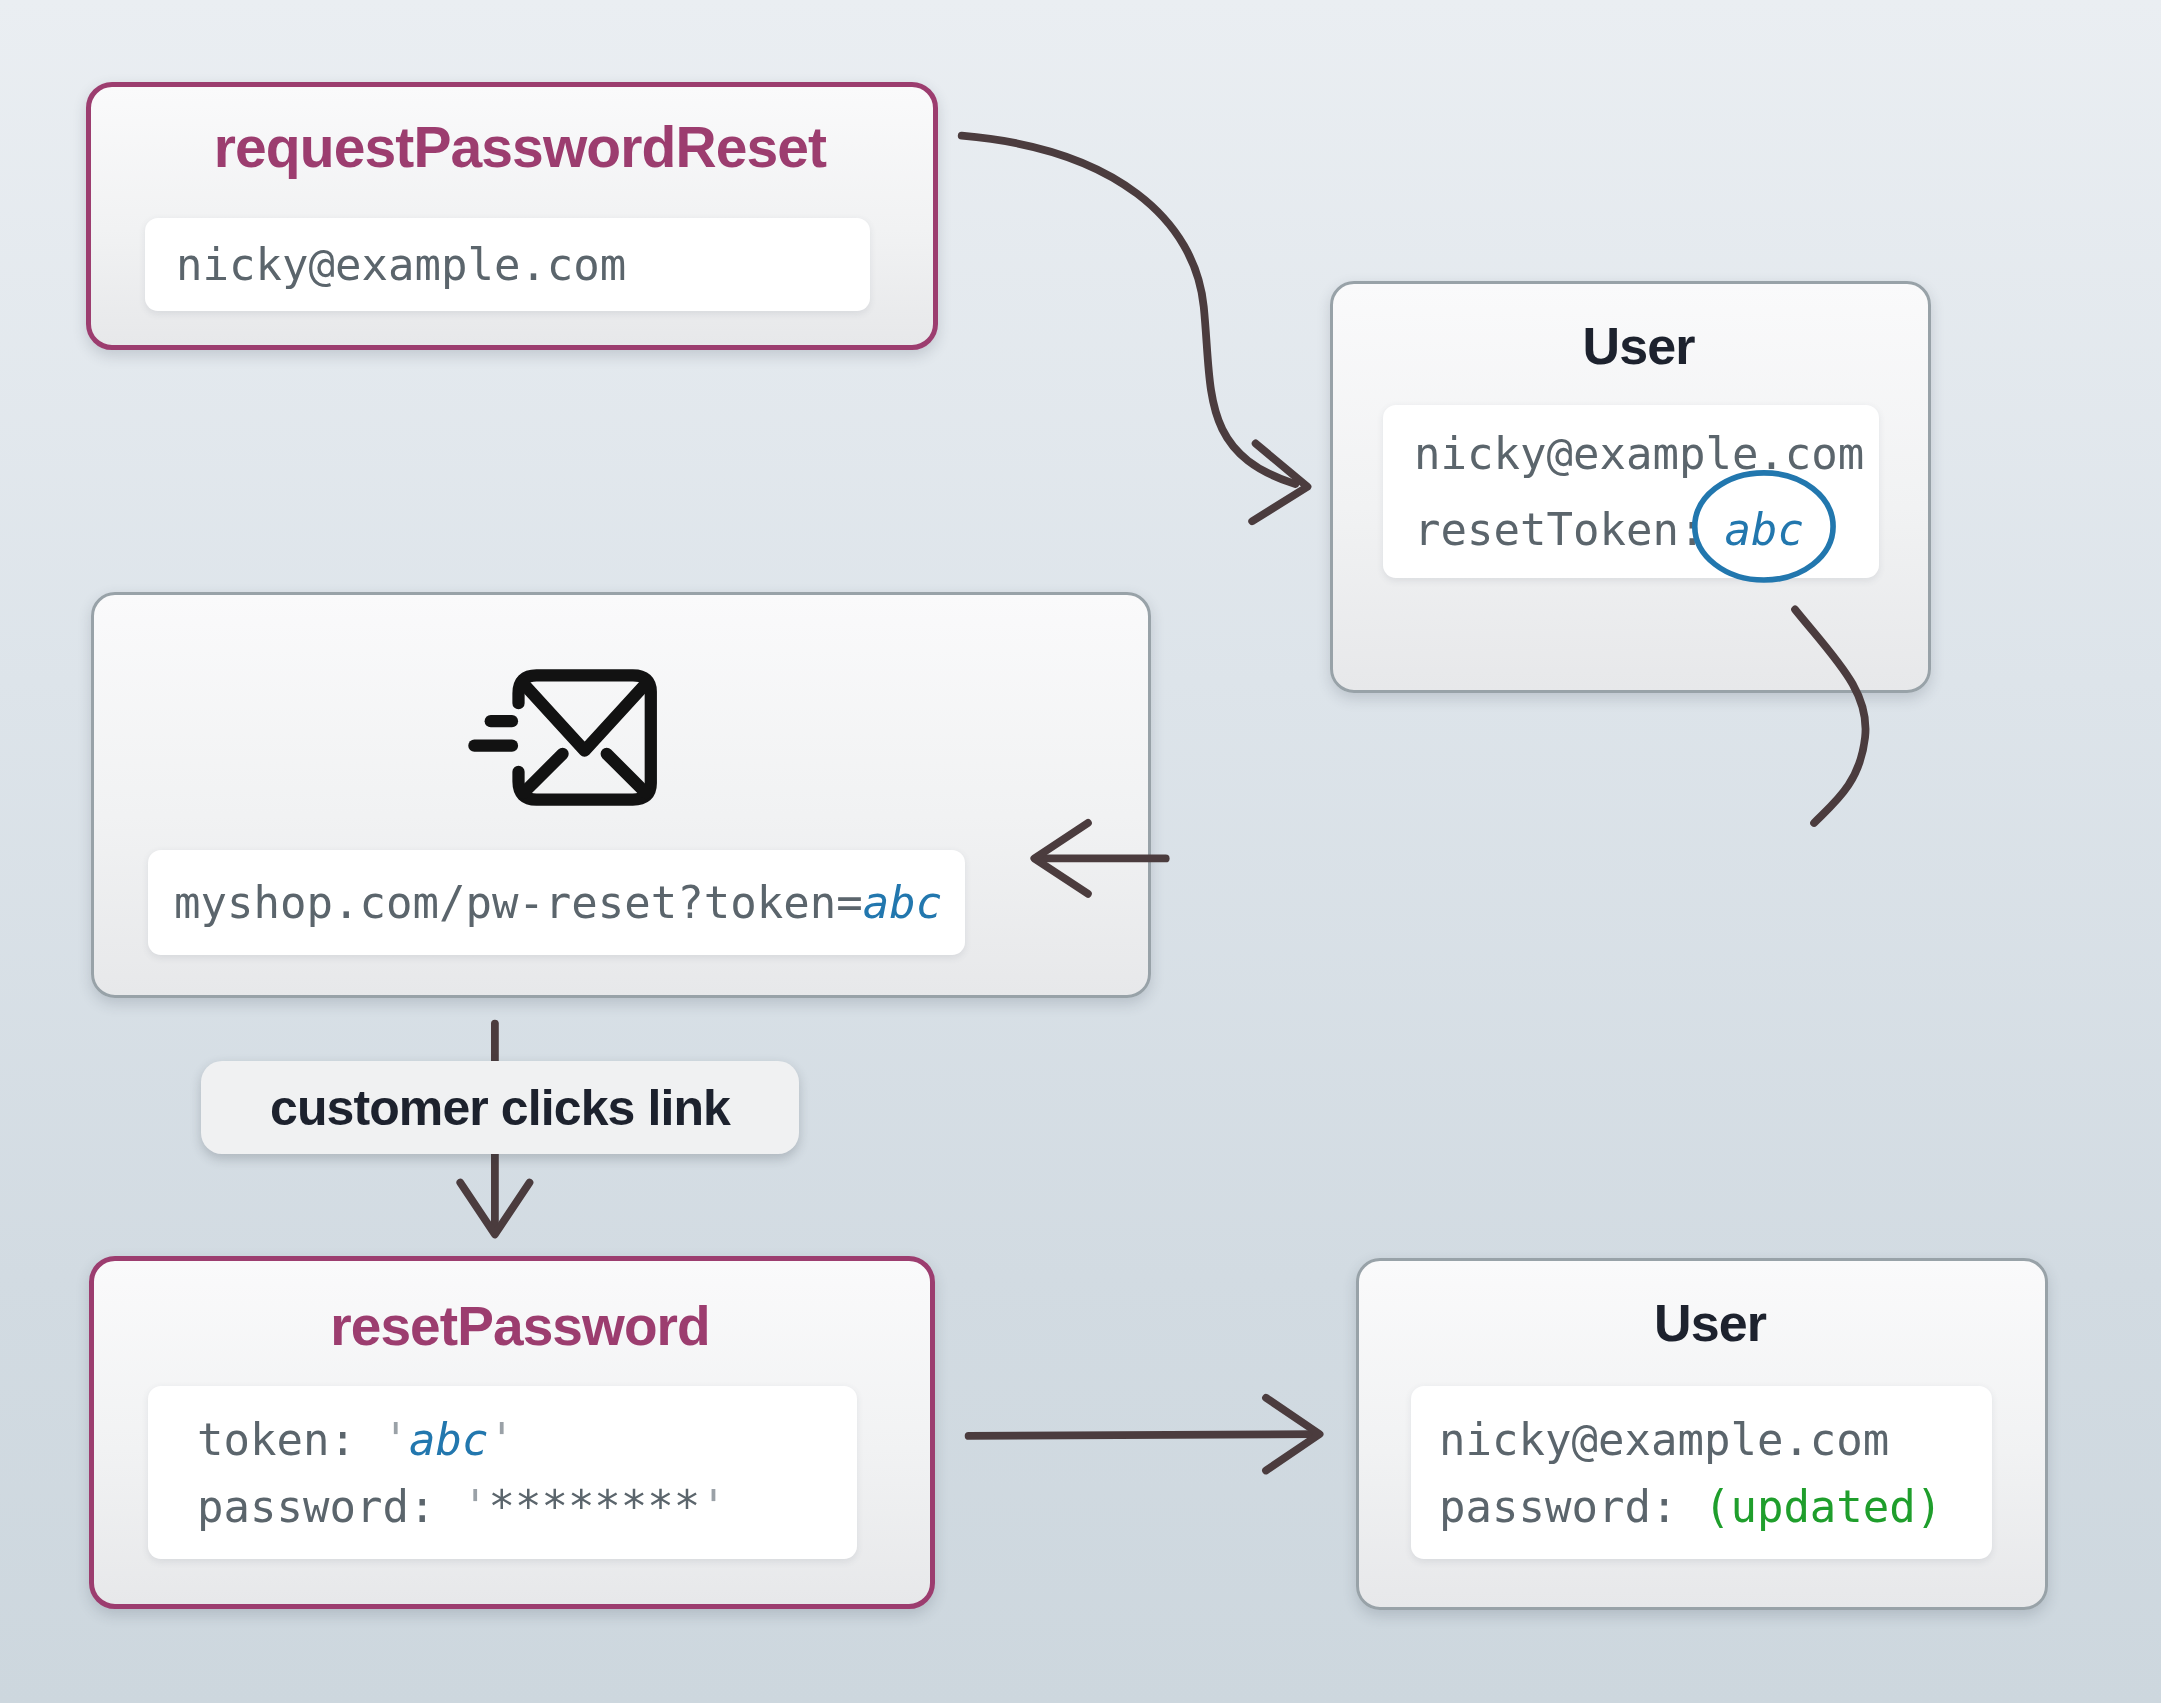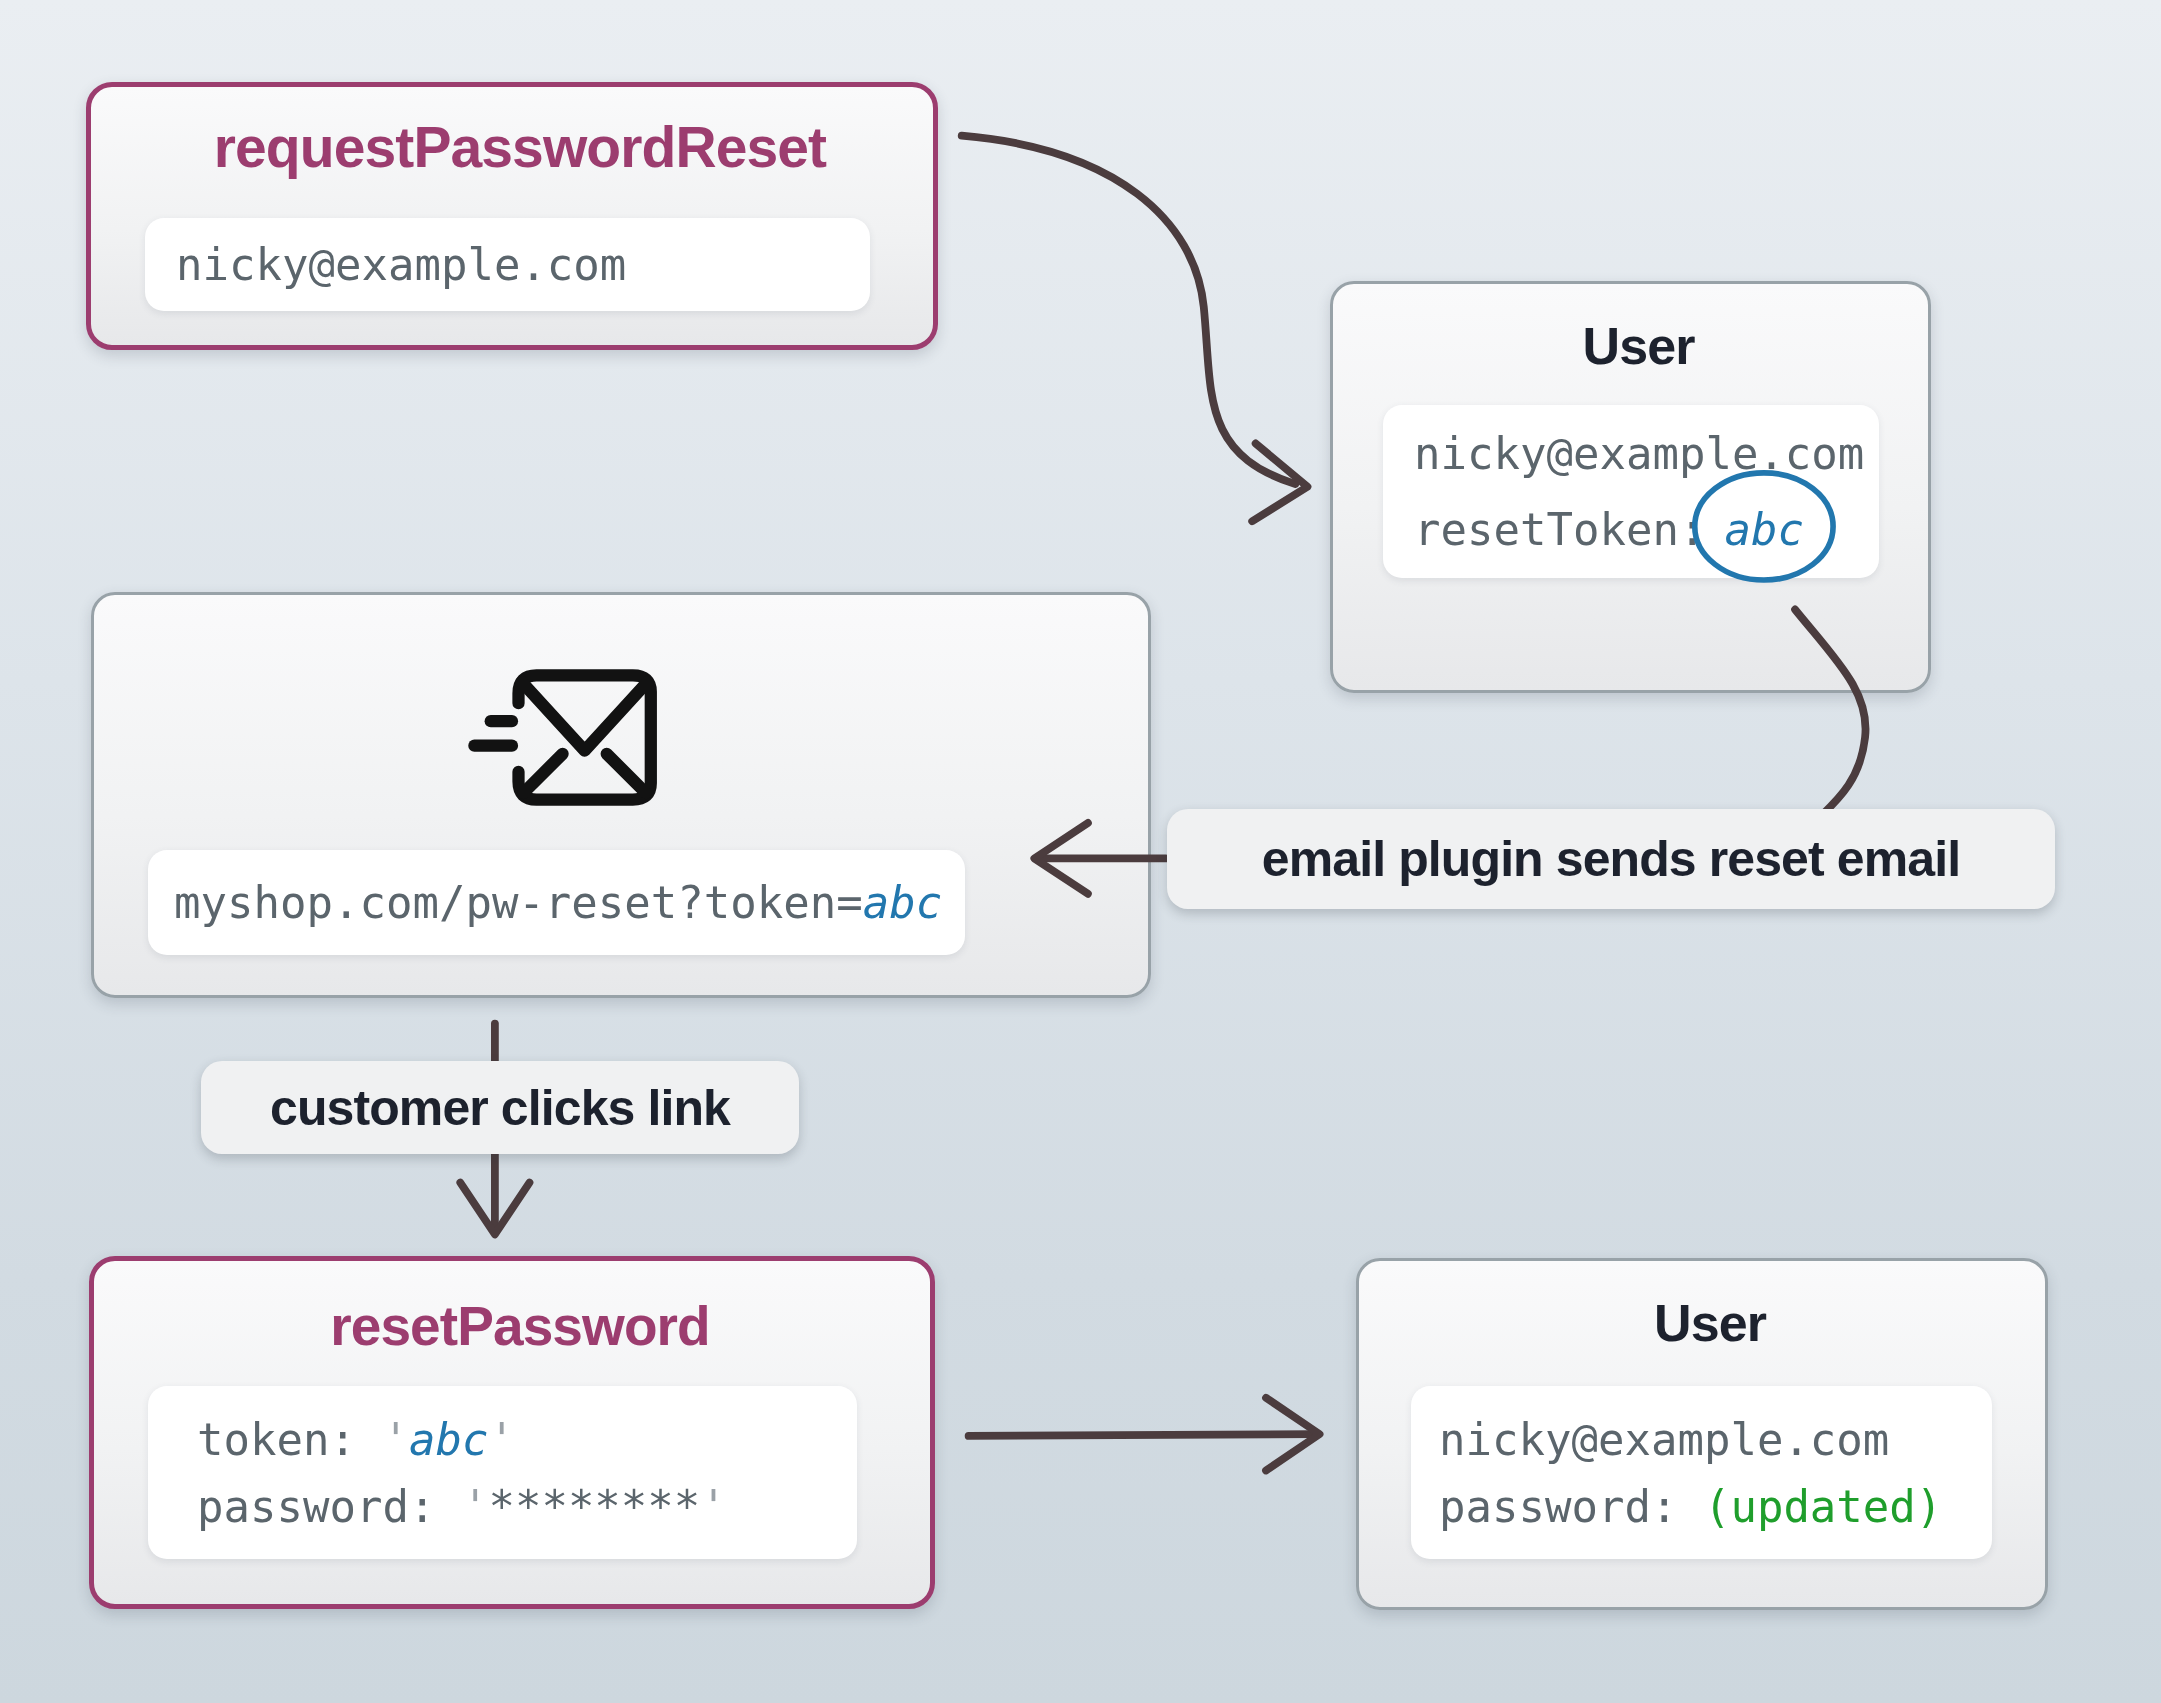--- a/index.html
+++ b/index.html
@@ -31,21 +31,21 @@
   }
   .node.mutation{border:5.2px solid var(--accent-purple);border-radius:26px;}
   .node.entity{border:3.5px solid var(--border-gray);border-radius:24px;padding-left:28px;}
   .node-title{
     position:absolute;left:16px;right:0;display:flex;align-items:center;justify-content:center;
     font-weight:700;letter-spacing:-0.9px;
   }
   .node-title.purple{color:var(--accent-purple);}
   .node-title.dark{color:var(--text-dark);}
   .field{
-    position:absolute;background:#ffffff;border-radius:19px;
+    position:absolute;background:#ffffff;border-radius:13px;
     box-shadow:0 2.6px 7px rgba(60,70,85,.10);
     display:flex;flex-direction:column;justify-content:center;
     font-family:"DejaVu Sans Mono",monospace;
     color:var(--mono-gray);font-size:44px;
     box-sizing:border-box;
   }
   .field .line{line-height:67px;white-space:pre;}
   .tok-blue{color:var(--accent-blue);font-style:italic;}
   .tok-green{color:var(--accent-green);}
   .tok-quote{color:var(--quote-gray);}
@@ -137,17 +137,16 @@
     </g>
 
     <g>
       <path class="arrow-stroke" d="M1120 1661 L1518 1659"></path>
       <polyline class="arrow-stroke" points="1464 1617, 1526 1659, 1464 1701"></polyline>
     </g>
 
     <ellipse class="token-ellipse" cx="2040" cy="609" rx="80" ry="62"></ellipse>
   </svg>
 
-  <div class="pill" style="left:1167px;top:809px;width:888px;height:100px;">email plugin sends reset email</div>
   <div class="pill" style="left:201px;top:1061px;width:598px;height:93px;">customer clicks link</div>
 
 </div>
 
 
 </body></html>

